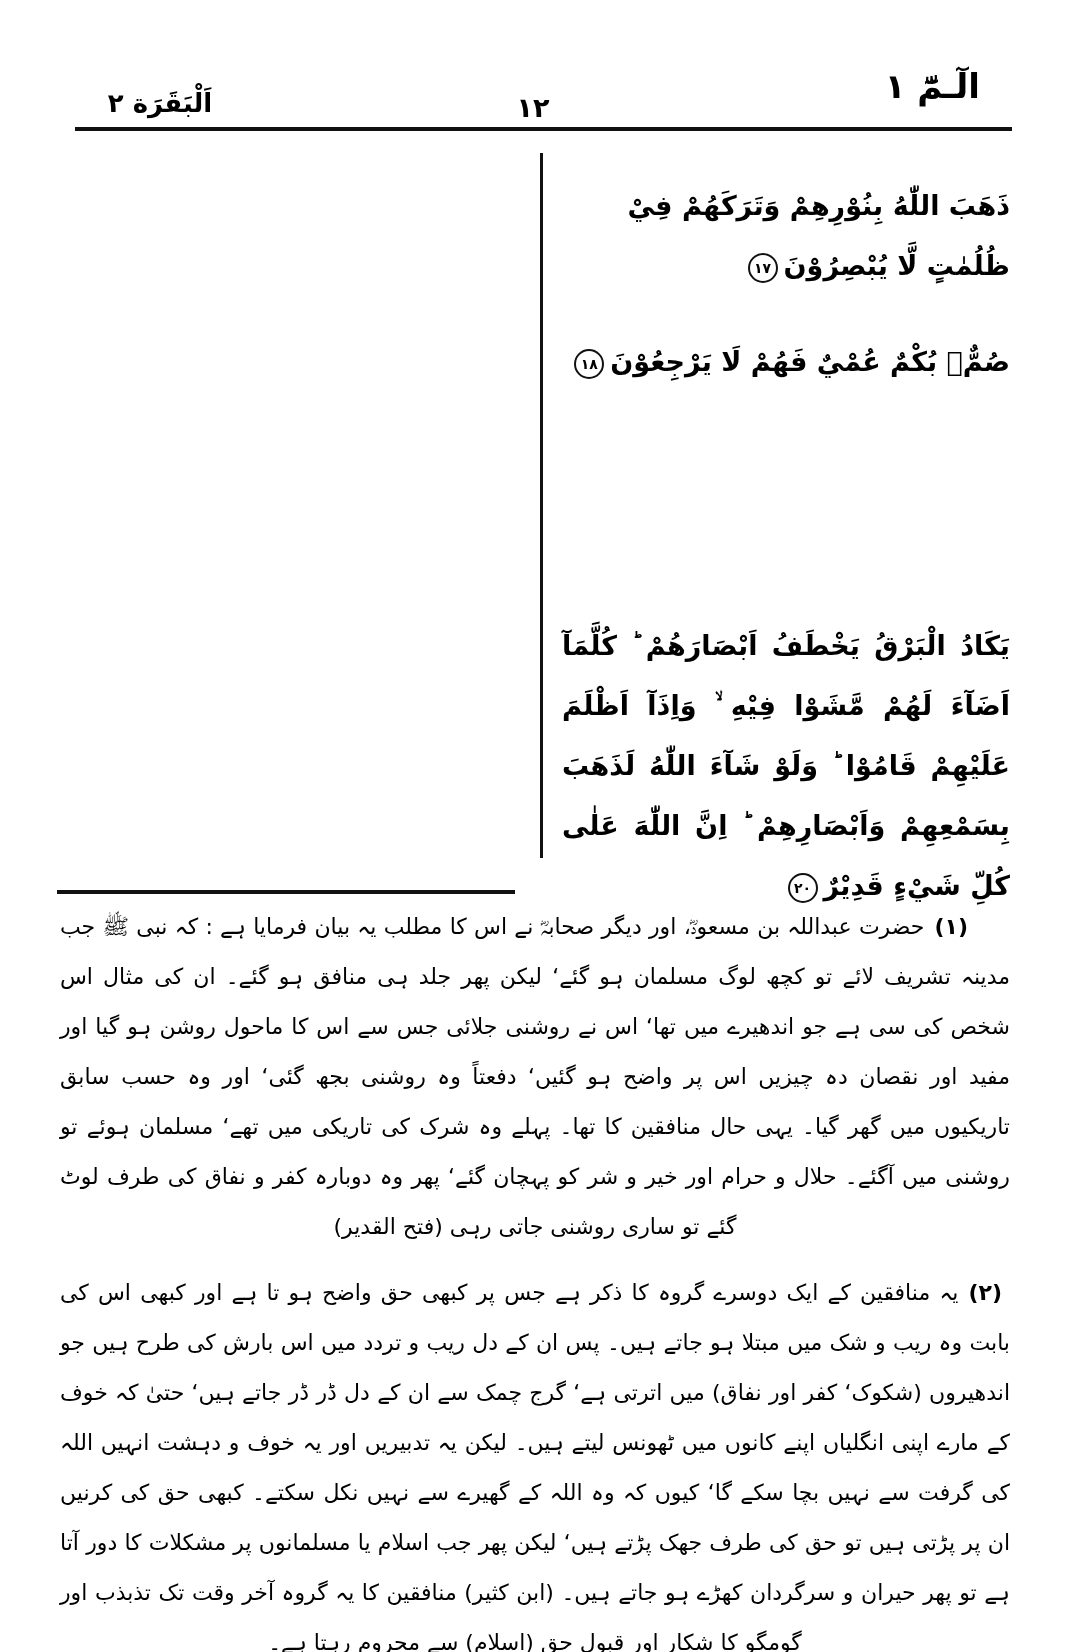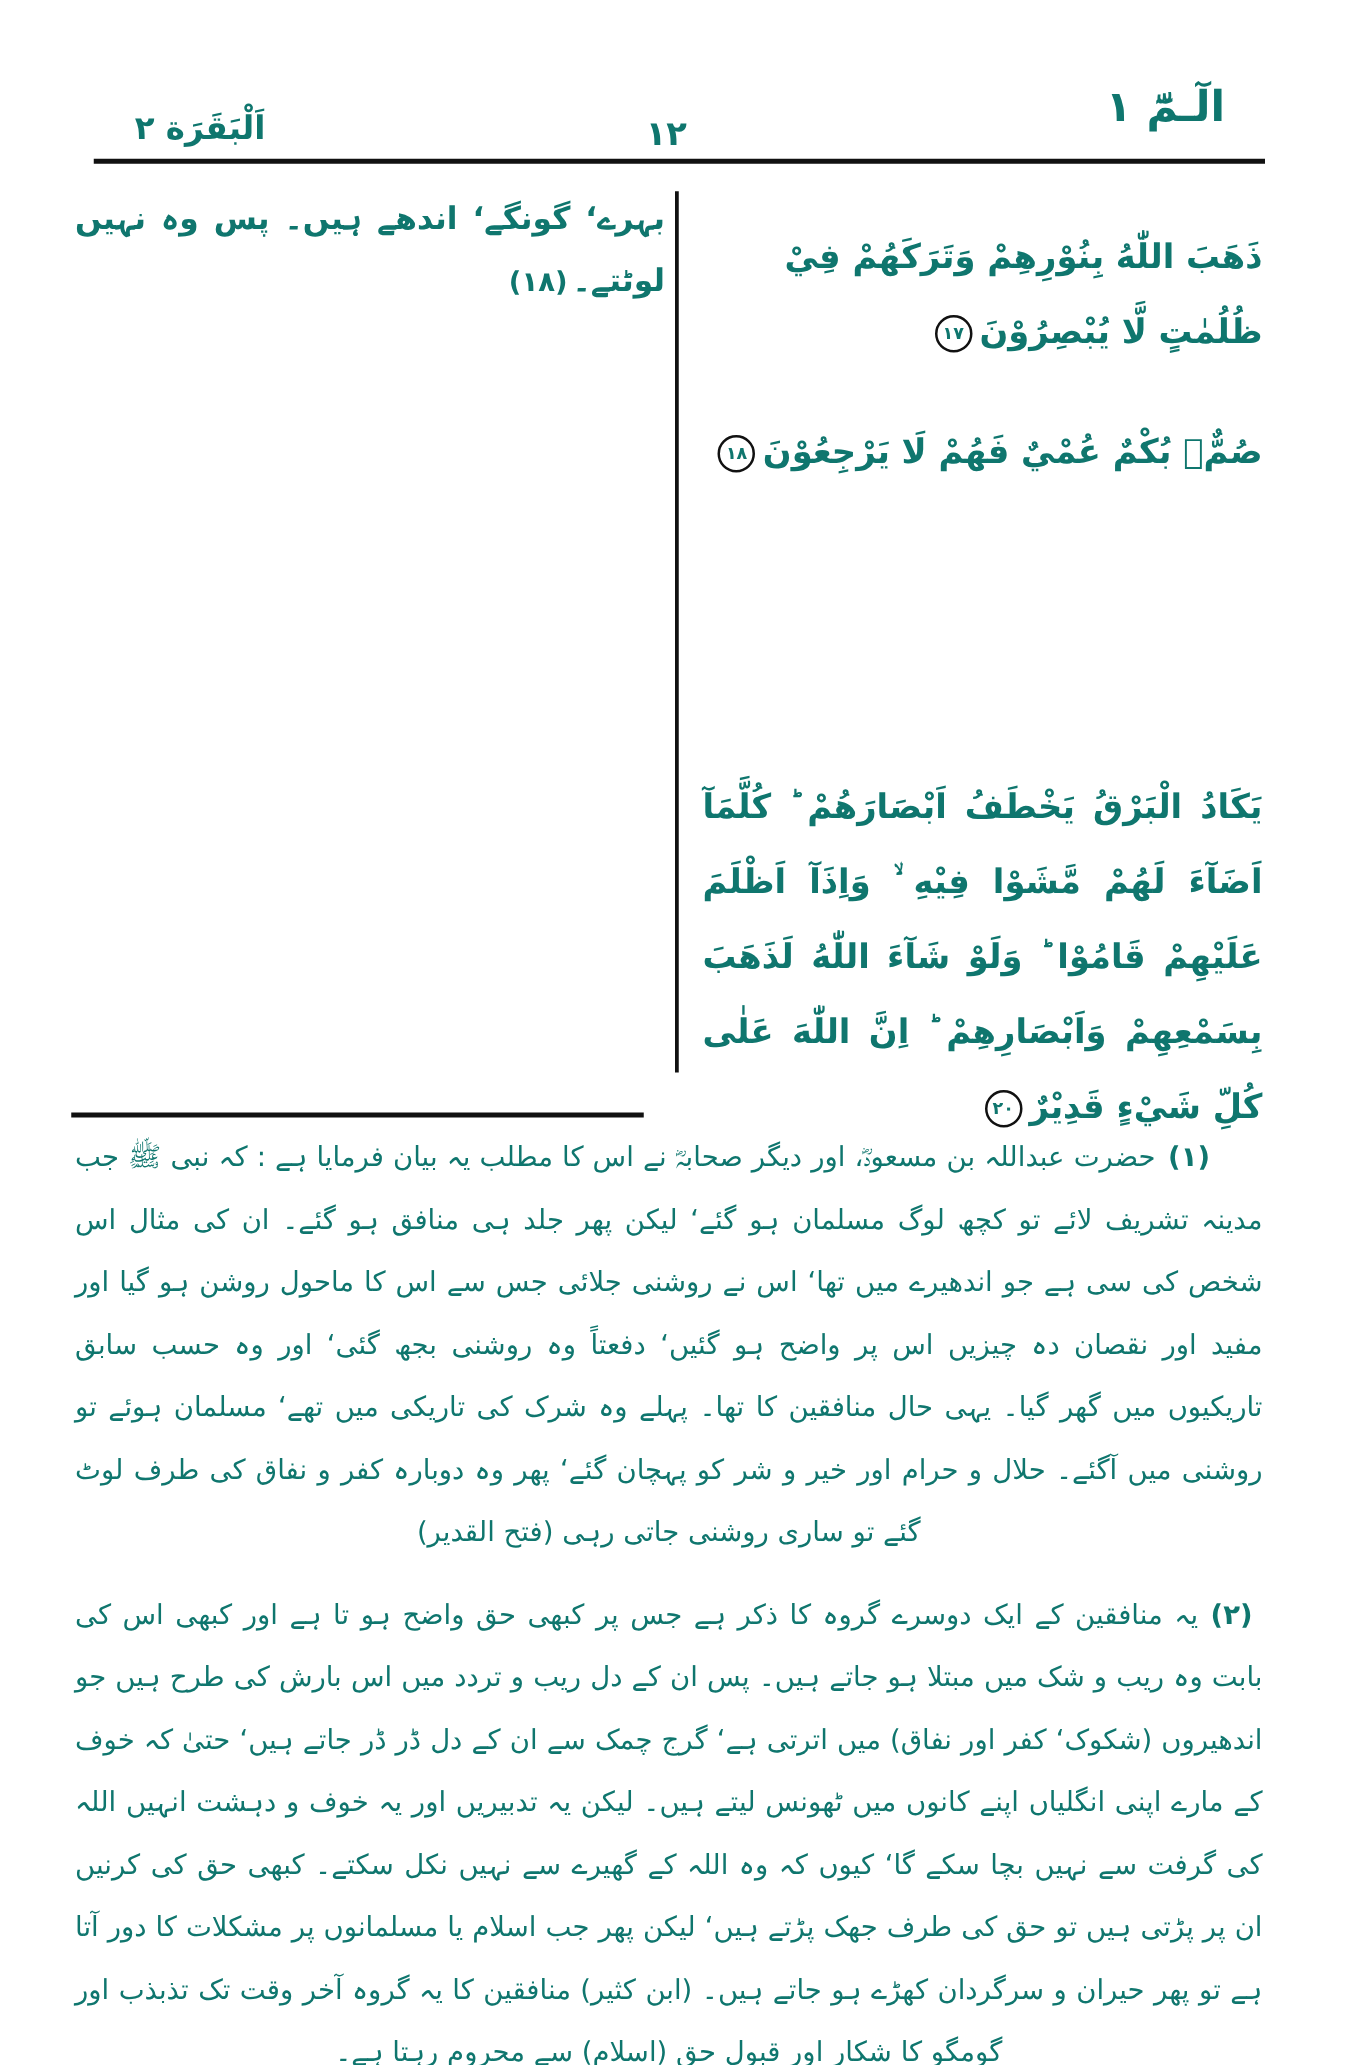--- a/index.html
+++ b/index.html
@@ -1,21 +1,21 @@
 <!DOCTYPE html>
 <html lang="ur" dir="rtl"><head>
 <meta charset="utf-8">
 <style>
   html,body{margin:0;padding:0;background:#e8e8e8;}
   .page{
     position:relative;
     width:1089px;height:1652px;
     margin:0 auto;
     background:#ffffff;
-    color:#0f766e;
+    color:#000000;
     font-family:"DejaVu Sans", sans-serif;
     overflow:hidden;
     direction:rtl;
   }
   
   .hdr-left{
     position:absolute;left:95px;top:88px;width:130px;
     font-size:26px;font-weight:bold;text-align:center;direction:rtl;
   }
   .hdr-center{
@@ -107,23 +107,20 @@
 <body>
 
 <div class="page">
 
   <div class="hdr-left">اَلْبَقَرَة ۲</div>
   <div class="hdr-center">۱۲</div>
   <div class="hdr-right">الٓـمّٓ ۱</div>
   <div class="hdr-rule"></div>
 
   <div class="col-urdu">
-    <p>
-      <span>بہرے‘ گونگے‘ اندھے ہیں۔ پس وہ نہیں لوٹتے۔</span><span class="v-ref">(۱۸)</span>
-    </p>
   </div>
 
   <div class="col-divider"></div>
 
   <div class="col-quran">
     <div class="verse v1 single">
       <span>ذَهَبَ اللّٰهُ بِنُوْرِهِمْ وَتَرَكَهُمْ فِيْ ظُلُمٰتٍ لَّا يُبْصِرُوْنَ</span><span class="vnum">۱۷</span>
     </div>
     <div class="verse v2 single">
       <span>صُمٌّۢ بُكْمٌ عُمْيٌ فَهُمْ لَا يَرْجِعُوْنَ</span><span class="vnum">۱۸</span>

